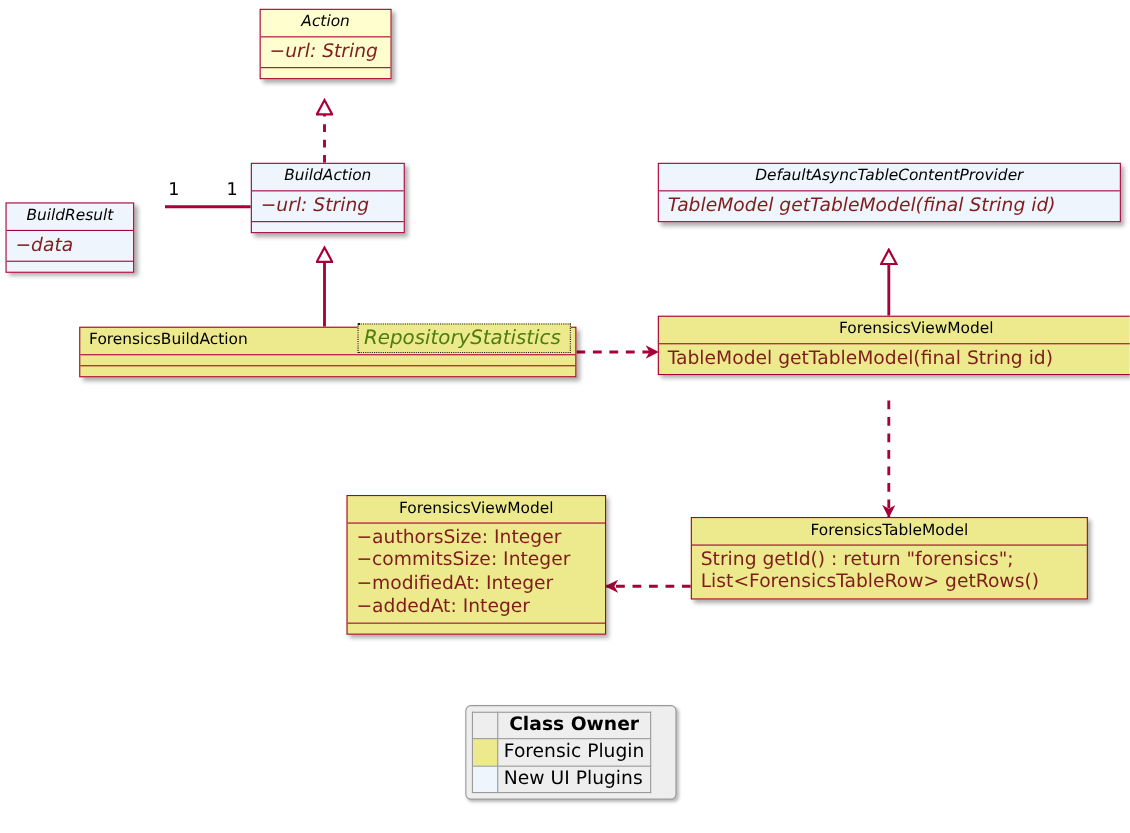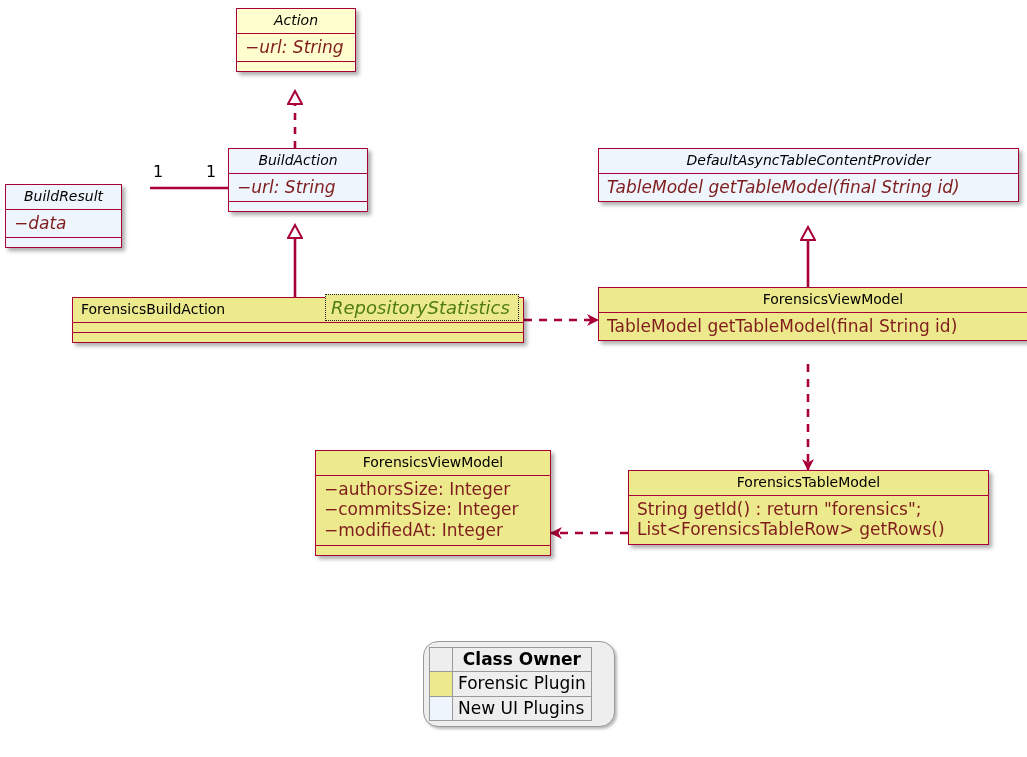--- a/index.html
+++ b/index.html
@@ -60,21 +60,21 @@
 
   
   .mult{
     position:absolute;font-size:16px;color:#000;white-space:nowrap;
   }
 
   
   .legend{
     position:absolute;
     border:1.3px solid #999;
-    border-radius:15px;
+    border-radius:5px;
     background:#EEEEEE;
     box-shadow:2px 2px 3px rgba(0,0,0,.28);
     padding:5px;
     box-sizing:border-box;
   }
   .legend table{border-collapse:collapse;font-size:17px;color:#000;}
   .legend td{border:1px solid #9a9a9a;padding:1px 5px 2px 5px;white-space:nowrap;line-height:1.2;}
   .legend td.sw{width:22px;padding:0;}
   .legend tr.hdr td{font-weight:bold;text-align:center;background:#EEEEEE;}
   .legend tr.hdr td.sw{background:#EEEEEE;}
@@ -183,20 +183,21 @@
     </div>
   </div>
 
   <div class="uml forensic" style="left:315px;top:450px;width:236px;">
     <div class="title">ForensicsViewModel</div>
     <div class="sep"></div>
     <div class="compart">
       <span class="ln">−authorsSize: Integer</span>
       <span class="ln">−commitsSize: Integer</span>
       <span class="ln">−modifiedAt: Integer</span>
+      <span class="ln">−addedAt: Integer</span>
     </div>
     <div class="sep"></div>
     <div class="compart empty"></div>
   </div>
 
   <div class="uml forensic" style="left:628px;top:470px;width:361px;">
     <div class="title">ForensicsTableModel</div>
     <div class="sep"></div>
     <div class="compart">
       <span class="ln">String getId() : return "forensics";</span>

